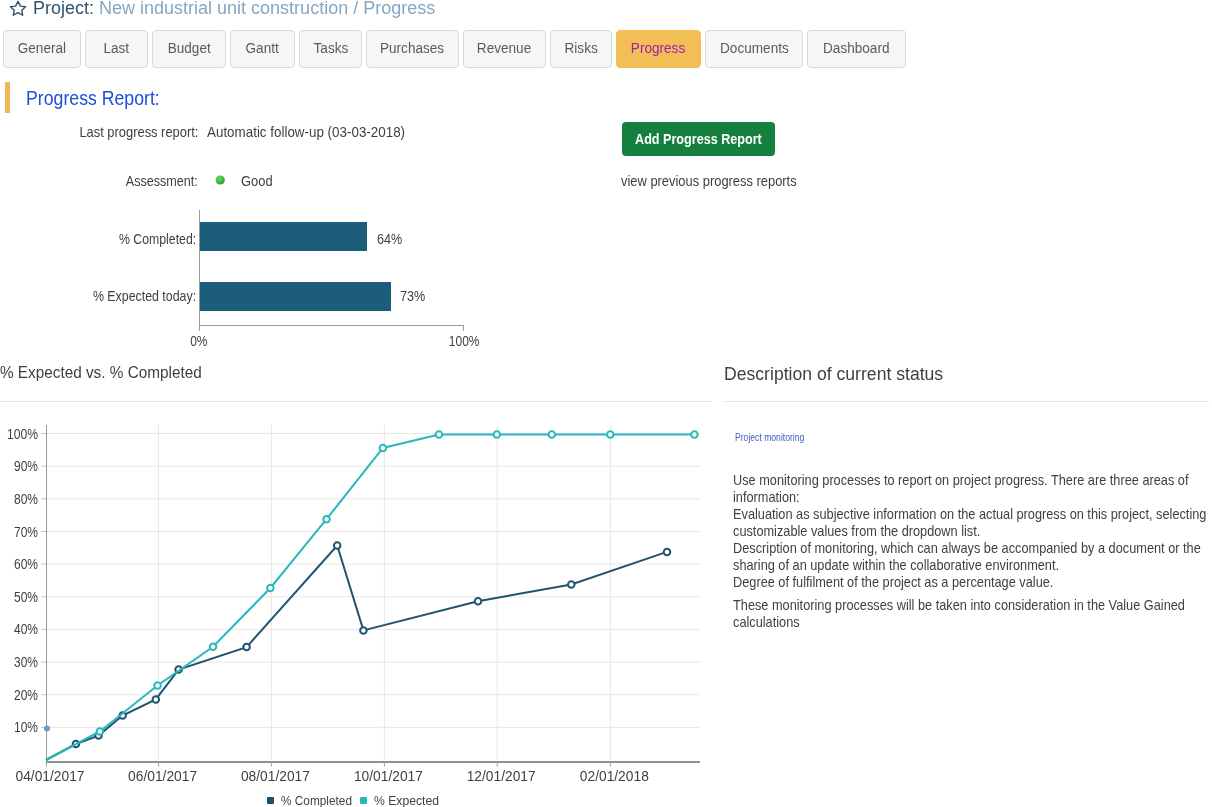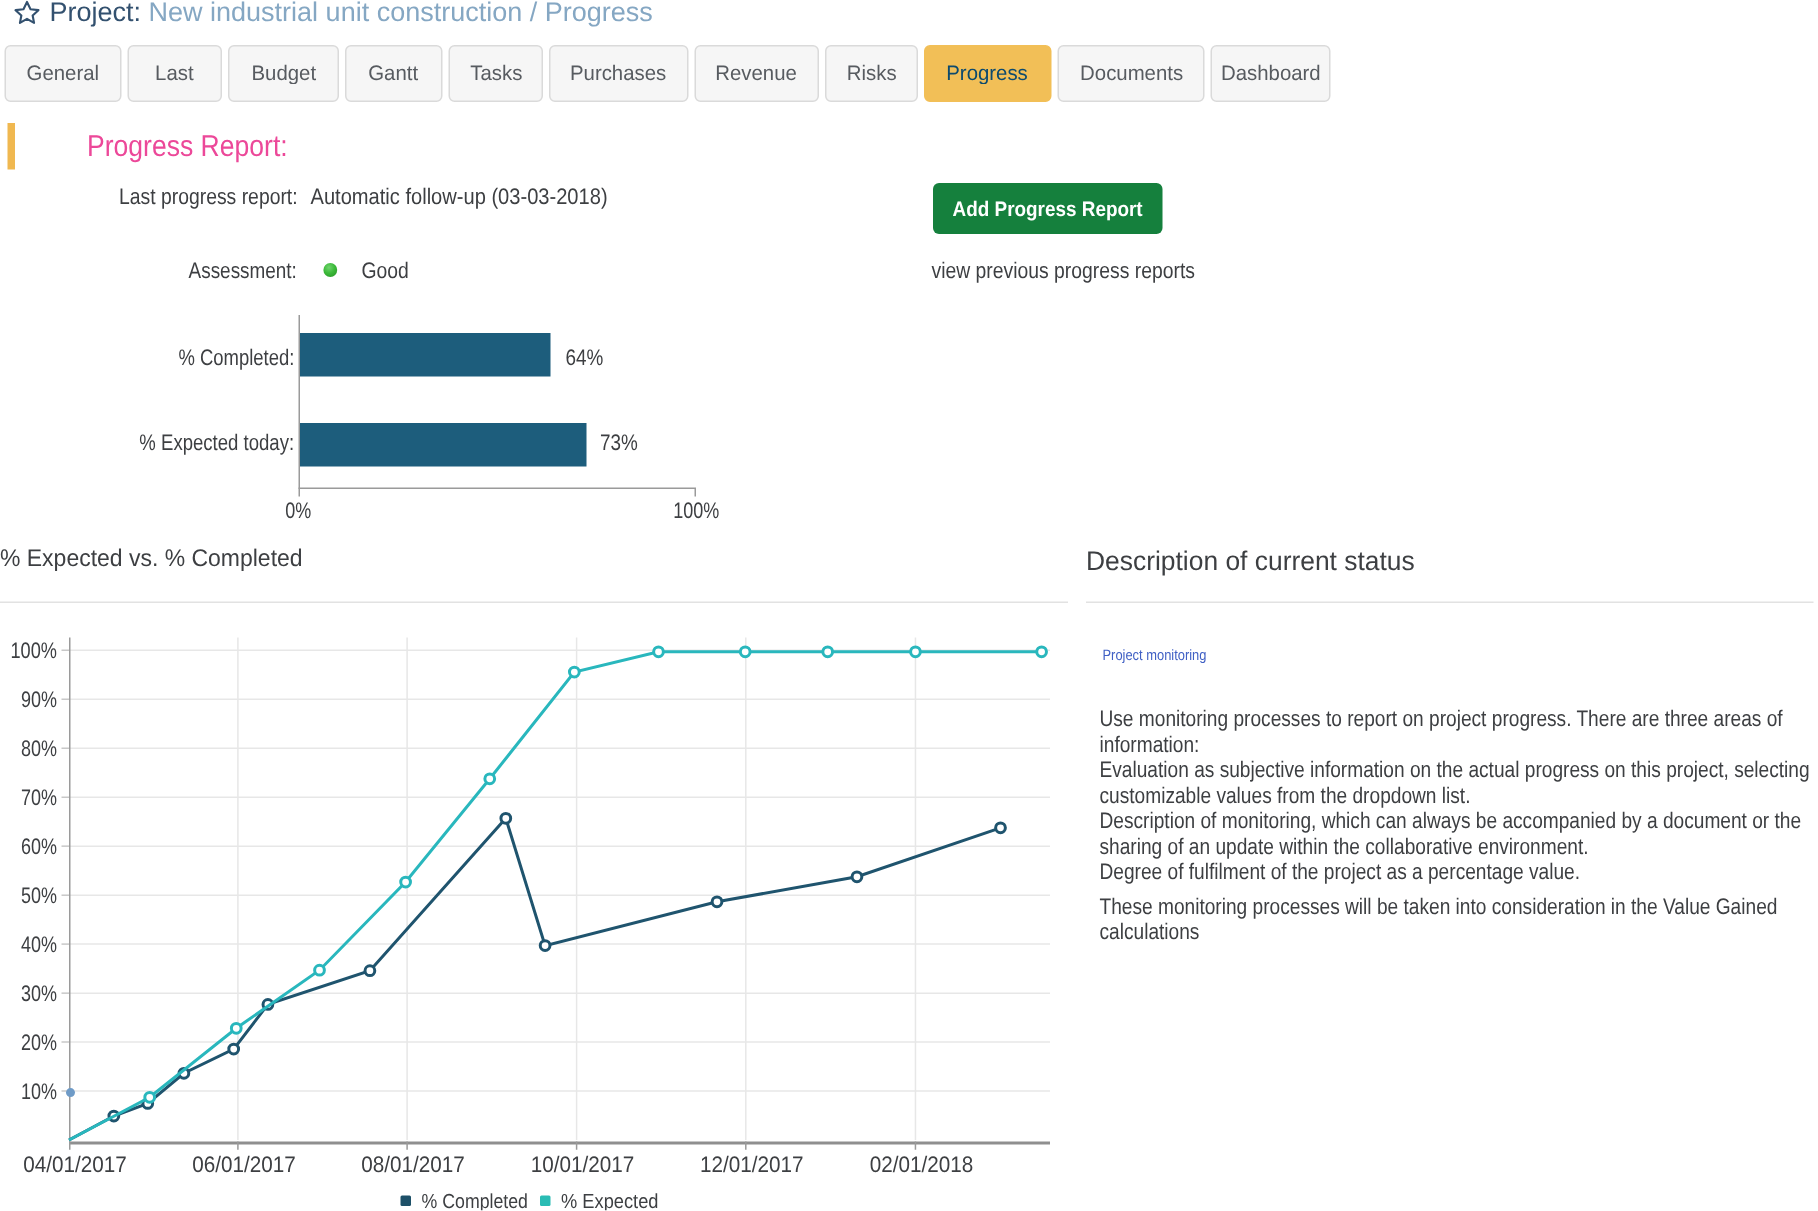--- a/index.html
+++ b/index.html
@@ -2,21 +2,21 @@
 <html><head>
 <meta charset="utf-8">
 <style>
   html,body{margin:0;padding:0;}
   body{width:1212px;height:807px;position:relative;background:#fff;
        font-family:"Liberation Sans", sans-serif;color:#3d3f42;overflow:hidden;}
   .abs{position:absolute;}
   .tab{position:absolute;top:30px;height:38px;box-sizing:border-box;
        background:#f6f6f6;border:1px solid #dadada;border-radius:4px;
        font-size:14px;color:#575b60;text-align:center;line-height:35px;}
-  .tab.active{background:#f2bf57;border-color:#f2bf57;color:#0c4a6e;}
+  .tab.active{background:#f2bf57;border-color:#f2bf57;color:#a21caf;}
   .lbl{font-size:15px;color:#3d3f42;}
   .cx{display:inline-block;transform:scaleX(0.86);transform-origin:0 0;white-space:nowrap;}
   .cxr{display:inline-block;transform:scaleX(0.86);transform-origin:100% 0;white-space:nowrap;}
   .cxc{display:inline-block;transform:scaleX(0.9);transform-origin:50% 0;white-space:nowrap;}
   .tab .cxc{transform:scaleX(0.97);}
 </style>
 </head>
 <body>
 
 <svg class="abs" style="left:9px;top:0px" width="18" height="16" viewBox="0 0 19 17">
@@ -29,24 +29,24 @@
 <div class="tab" style="left:3px;width:78px;"><span class="cxc">General</span></div>
 <div class="tab" style="left:85px;width:63px;"><span class="cxc">Last</span></div>
 <div class="tab" style="left:152px;width:74px;"><span class="cxc">Budget</span></div>
 <div class="tab" style="left:230px;width:65px;"><span class="cxc">Gantt</span></div>
 <div class="tab" style="left:299px;width:63px;"><span class="cxc">Tasks</span></div>
 <div class="tab" style="left:366px;width:93px;"><span class="cxc">Purchases</span></div>
 <div class="tab" style="left:463px;width:83px;"><span class="cxc">Revenue</span></div>
 <div class="tab" style="left:550px;width:62px;"><span class="cxc">Risks</span></div>
 <div class="tab active" style="left:616px;width:85px;"><span class="cxc">Progress</span></div>
 <div class="tab" style="left:705px;width:98px;"><span class="cxc">Documents</span></div>
-<div class="tab" style="left:807px;width:80px;"><span class="cxc">Dashboard</span></div>
+<div class="tab" style="left:807px;width:99px;"><span class="cxc">Dashboard</span></div>
 
 <div class="abs" style="left:5px;top:82px;width:5px;height:31px;background:#f0b850;"></div>
-<div class="abs" style="left:26px;top:87px;font-size:20px;color:#ec4899;margin-left:32px;"><span class="cx" style="transform:scaleX(0.885);">Progress Report:</span></div>
+<div class="abs" style="left:26px;top:87px;font-size:20px;color:#1d4ed8;"><span class="cx" style="transform:scaleX(0.885);">Progress Report:</span></div>
 
 <div class="abs lbl" style="left:0px;top:123px;width:198px;text-align:right;"><span class="cxr">Last progress report:</span></div>
 <div class="abs lbl" style="left:207px;top:123px;"><span class="cx" style="transform:scaleX(0.893);">Automatic follow-up (03-03-2018)</span></div>
 
 <div class="abs lbl" style="left:0px;top:172px;width:198px;text-align:right;"><span class="cxr" style="transform:scaleX(0.84);">Assessment:</span></div>
 <svg class="abs" style="left:215px;top:175px;" width="11" height="11" viewBox="0 0 11 11">
   <defs>
       <radialGradient id="gdot" cx="0.4" cy="0.32" r="0.75">
     <stop offset="0" stop-color="#71d46e"></stop>
         <stop offset="0.55" stop-color="#3cba3a"></stop>

